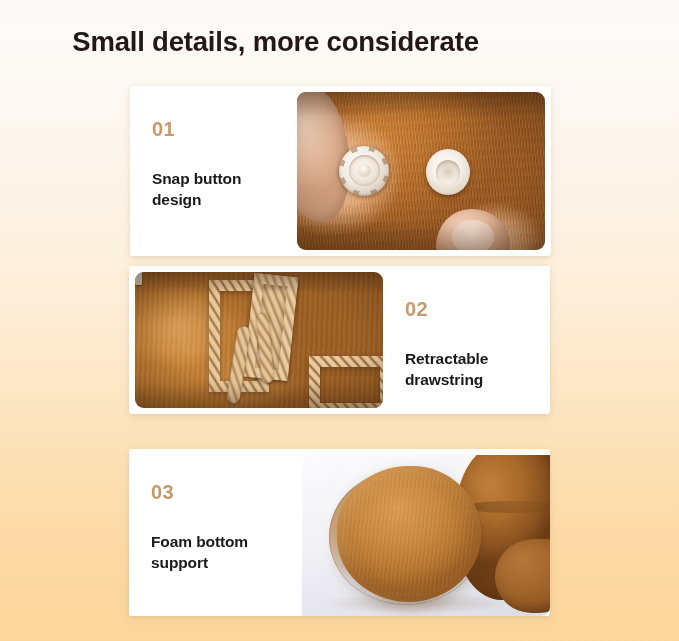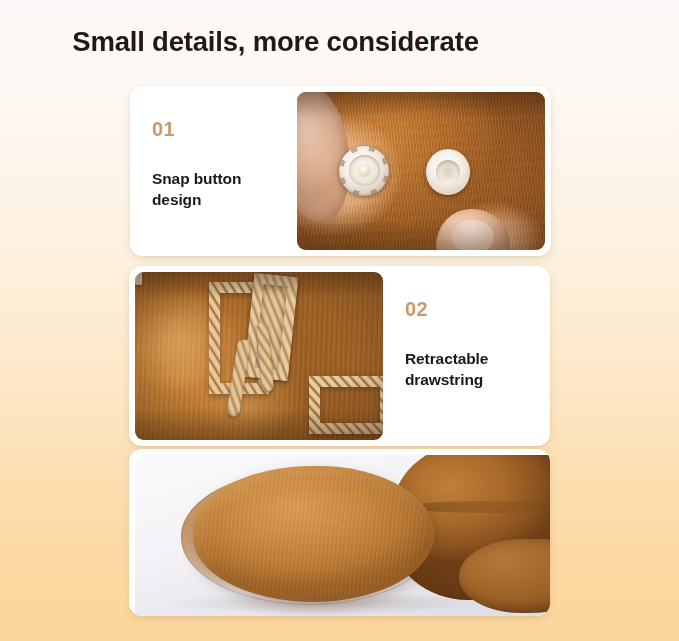--- a/index.html
+++ b/index.html
@@ -36,29 +36,29 @@
     font-weight: bold;
     letter-spacing: -0.2px;
     color: #231815;
     white-space: nowrap;
   }
 
   
   .card {
     position: absolute;
     background: #ffffff;
-    border-radius: 13px;
+    border-radius: 3px;
     box-shadow: 0 3px 10px rgba(170, 140, 100, 0.18),
                 0 1px 3px rgba(170, 140, 100, 0.12);
     overflow: hidden;
     display: flex;
   }
 
   #card-1 { left: 130px; top: 86px;  width: 421px; height: 170px; }
-  #card-2 { left: 129px; top: 266px; width: 421px; height: 180px; justify-content: flex-end; }
+  #card-2 { left: 129px; top: 266px; width: 421px; height: 148px; justify-content: flex-end; }
   #card-3 { left: 129px; top: 449px; width: 421px; height: 167px; }
 
   .card.reverse { flex-direction: row-reverse; }
 
   
   .text-panel {
     width: 167px;
     flex: 0 0 167px;
     padding: 33px 0 0 22px;
     position: relative;
@@ -483,20 +483,24 @@
     <div class="cord" id="cord-strand-b"></div>
     <div class="cord" id="cord-loop-c"></div>
     <div id="cord-tip"></div>
     <div class="fur-vignette"></div>
   </div>
 
 </div>
 
 <div class="card" id="card-3">
 
+  <div class="text-panel">
+    <div class="step-number">03</div>
+    <div class="step-title">Foam bottom support</div>
+  </div>
 
   <div class="photo" id="photo-3">
     <div id="shoe-body"></div>
     <div id="shoe-heel"></div>
     <div id="sole-rim"></div>
     <div id="sole-main"></div>
     <div id="sole-shadow"></div>
   </div>
 
 </div>

